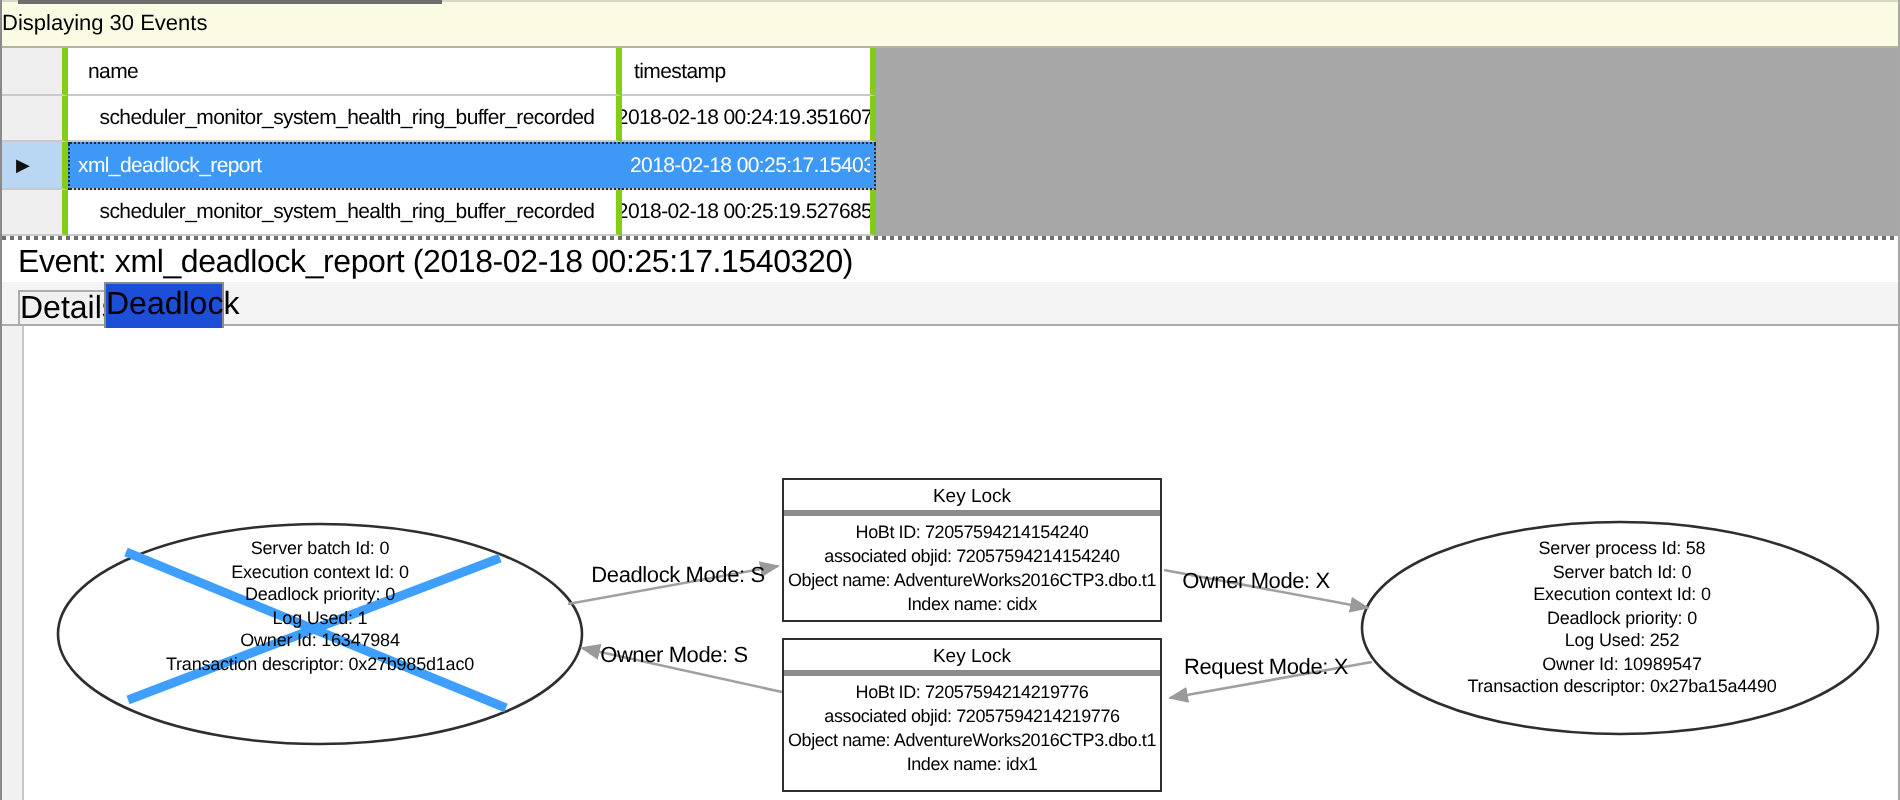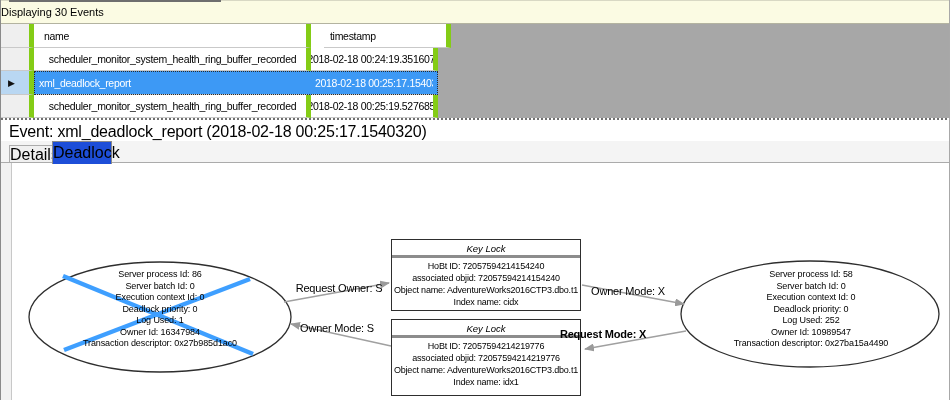--- a/index.html
+++ b/index.html
@@ -13,30 +13,30 @@
               background:#fbfbe3; border-top:1px solid #d8d8c4; border-bottom:1px solid #b3b3a0;
               font-size:11px; color:#000; line-height:23px; padding-left:0; }
   .artifact { position:absolute; left:8px; top:0; width:212px; height:2px; background:#6e6e6e; z-index:5; }
 
   
   .gray-fill { position:absolute; left:437px; top:24px; width:513px; height:94px; background:#a7a7a7; }
 
   
   .grid { position:absolute; left:0; top:24px; width:437px; }
   .grow { display:flex; width:437px; background:#fff; }
-  .cell { border-right:5px solid #84cc16; border-bottom:1px solid #c9c9c9;
+  .cell { border-right:3px solid #84cc16; border-bottom:1px solid #c9c9c9;
           font-size:10.5px; letter-spacing:-0.3px; color:#000;
           white-space:nowrap; overflow:hidden; display:flex; align-items:center; }
   .rowhead { width:33px; background:#efefef; flex:none; position:relative; }
   .c-name { width:277px; flex:none; padding-left:5px; }
   .c-ts   { width:127px; flex:none; padding-left:4px; }
   .hrow .cell { background:#fff; }
   .hrow .rowhead { background:#efefef; }
   .hrow .c-name { padding-left:10px; }
-  .hrow .c-ts { padding-left:6px;margin-left:13px; }
+  .hrow .c-ts { padding-left:6px; }
   .h24 { height:24px; } .h23 { height:23px;justify-content:center; }
   .sel-wrap { display:flex; outline:1px dotted #2b2b2b; outline-offset:-1px; }
   .grow.selected .c-name, .grow.selected .c-ts { background:#3d99f5; color:#fff; border-right-color:#3d99f5; }
   .grow.selected .rowhead { background:#b9d7f2; }
   .marker { position:absolute; left:7px; top:50%; transform:translateY(-50%);
             font-size:9px; color:#111; line-height:1; }
 
   
   .splitter { position:absolute; left:0; top:118px; width:950px; height:4px;
               background:#fff; border-top:2px dotted #6f6f6f; }
@@ -63,30 +63,30 @@
   .node-text { position:absolute; text-align:center; font-size:9px; line-height:11.5px;
                letter-spacing:-0.1px; color:#000; z-index:4; }
   .node-text span { display:block; white-space:nowrap; }
   .proc-left  { left:39px;  top:106px; width:240px; }
   .proc-right { left:690px; top:106px; width:240px; }
 
   .kl-box { position:absolute; width:190px; background:#fff; border:1px solid #2e2e2e; z-index:4; }
   .kl-top { left:390px; top:76px; height:72px; }
   .kl-bottom { left:390px; top:156px; height:77px; }
   .kl-title { height:18px; line-height:18px; text-align:center; font-size:9.5px;
-              border-bottom:3px solid #8c8c8c;font-style:italic; }
+              border-bottom:3px solid #8c8c8c; }
   .kl-lines { text-align:center; font-size:9px; line-height:12px; letter-spacing:-0.2px; padding-top:2px; }
   .kl-lines span { display:block; white-space:nowrap; }
 
   .edge-label { position:absolute; transform:translate(-50%,-50%); font-size:11px;
                 letter-spacing:-0.2px; color:#000; white-space:nowrap; z-index:4; }
   .el-1 { left:338px; top:125px; }
   .el-2 { left:336px; top:165px; }
   .el-3 { left:627px; top:128px; }
-  .el-4 { left:602px; top:171px;font-weight:bold; }
+  .el-4 { left:632px; top:171px; }
 </style>
 </head>
 <body>
 
 <div class="page">
 
   <div class="artifact"></div>
   <div class="info-bar">
     <span>Displaying 30 Events</span>
   </div>
@@ -170,21 +170,20 @@
       <line x1="62" y1="113" x2="252" y2="191" stroke="#3e9fff" stroke-width="4.5"></line>
       <line x1="249" y1="116" x2="63" y2="187" stroke="#3e9fff" stroke-width="4.5"></line>
 
       <line x1="283" y1="139" x2="388" y2="120" stroke="#a0a0a0" stroke-width="1.3" marker-end="url(#arw)"></line>
       <line x1="390" y1="183" x2="290" y2="161" stroke="#a0a0a0" stroke-width="1.3" marker-end="url(#arw)"></line>
       <line x1="581" y1="122" x2="683" y2="141" stroke="#a0a0a0" stroke-width="1.3" marker-end="url(#arw)"></line>
       <line x1="685" y1="168" x2="584" y2="186" stroke="#a0a0a0" stroke-width="1.3" marker-end="url(#arw)"></line>
     </svg>
 
     <div class="node-text proc-left">
-      <span>Server process Id: 86</span>
       <span>Server batch Id: 0</span>
       <span>Execution context Id: 0</span>
       <span>Deadlock priority: 0</span>
       <span>Log Used: 1</span>
       <span>Owner Id: 16347984</span>
       <span>Transaction descriptor: 0x27b985d1ac0</span>
     </div>
 
     <div class="node-text proc-right">
       <span>Server process Id: 58</span>
@@ -209,19 +208,19 @@
     <div class="kl-box kl-bottom">
       <div class="kl-title">Key Lock</div>
       <div class="kl-lines">
         <span>HoBt ID: 72057594214219776</span>
         <span>associated objid: 72057594214219776</span>
         <span>Object name: AdventureWorks2016CTP3.dbo.t1</span>
         <span>Index name: idx1</span>
       </div>
     </div>
 
-    <div class="edge-label el-1">Request Owner: S</div>
+    <div class="edge-label el-1">Deadlock Mode: S</div>
     <div class="edge-label el-2">Owner Mode: S</div>
     <div class="edge-label el-3">Owner Mode: X</div>
     <div class="edge-label el-4">Request Mode: X</div>
   </div>
 
 </div>
 
 </body></html>

